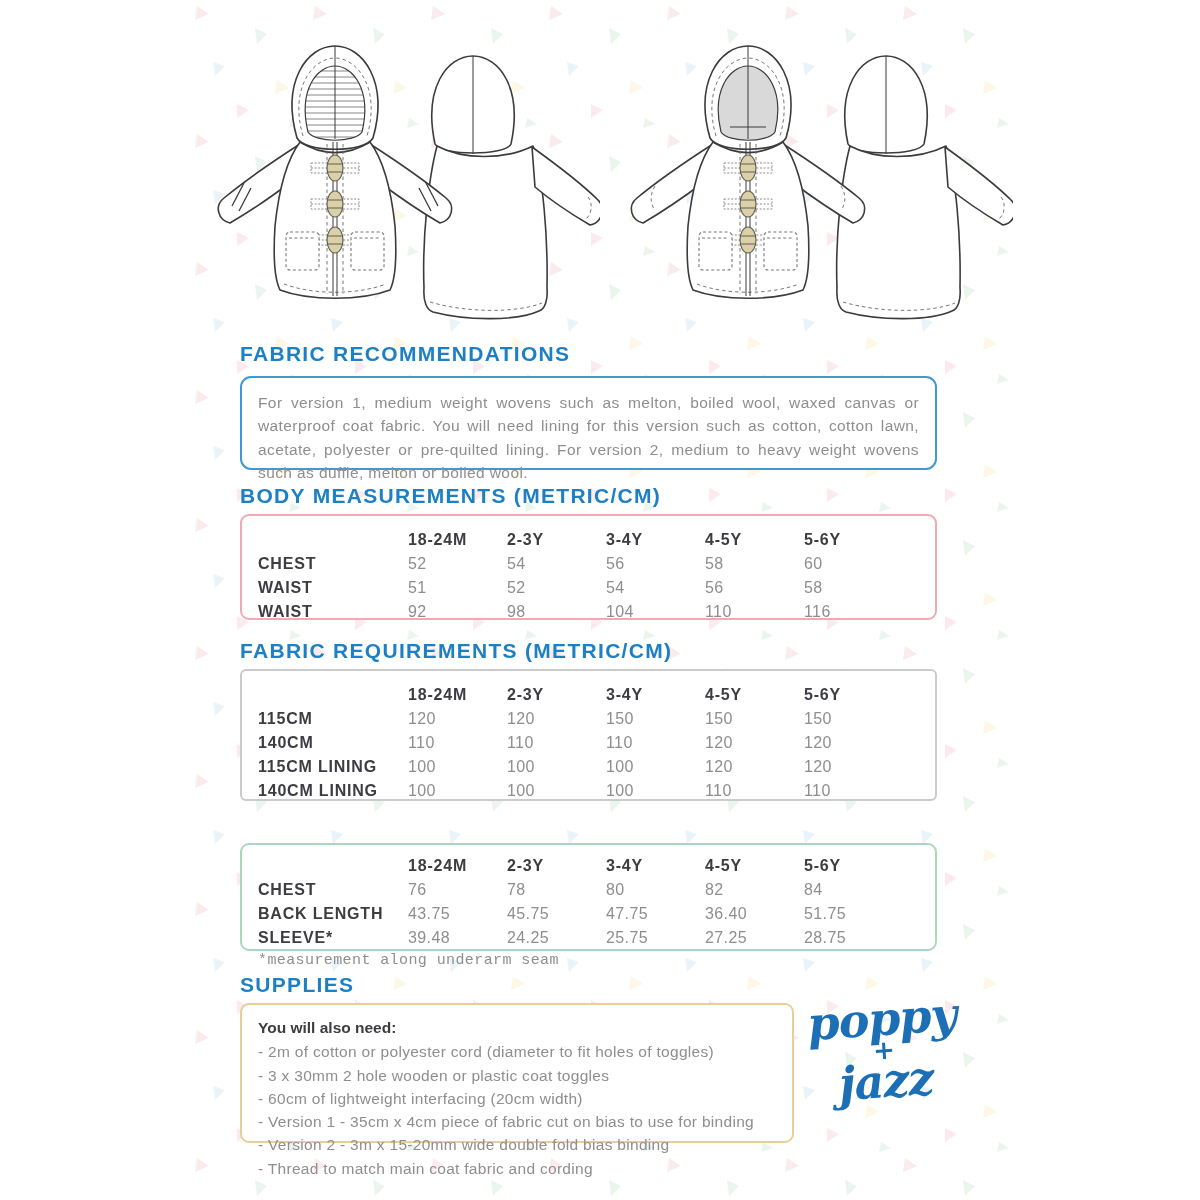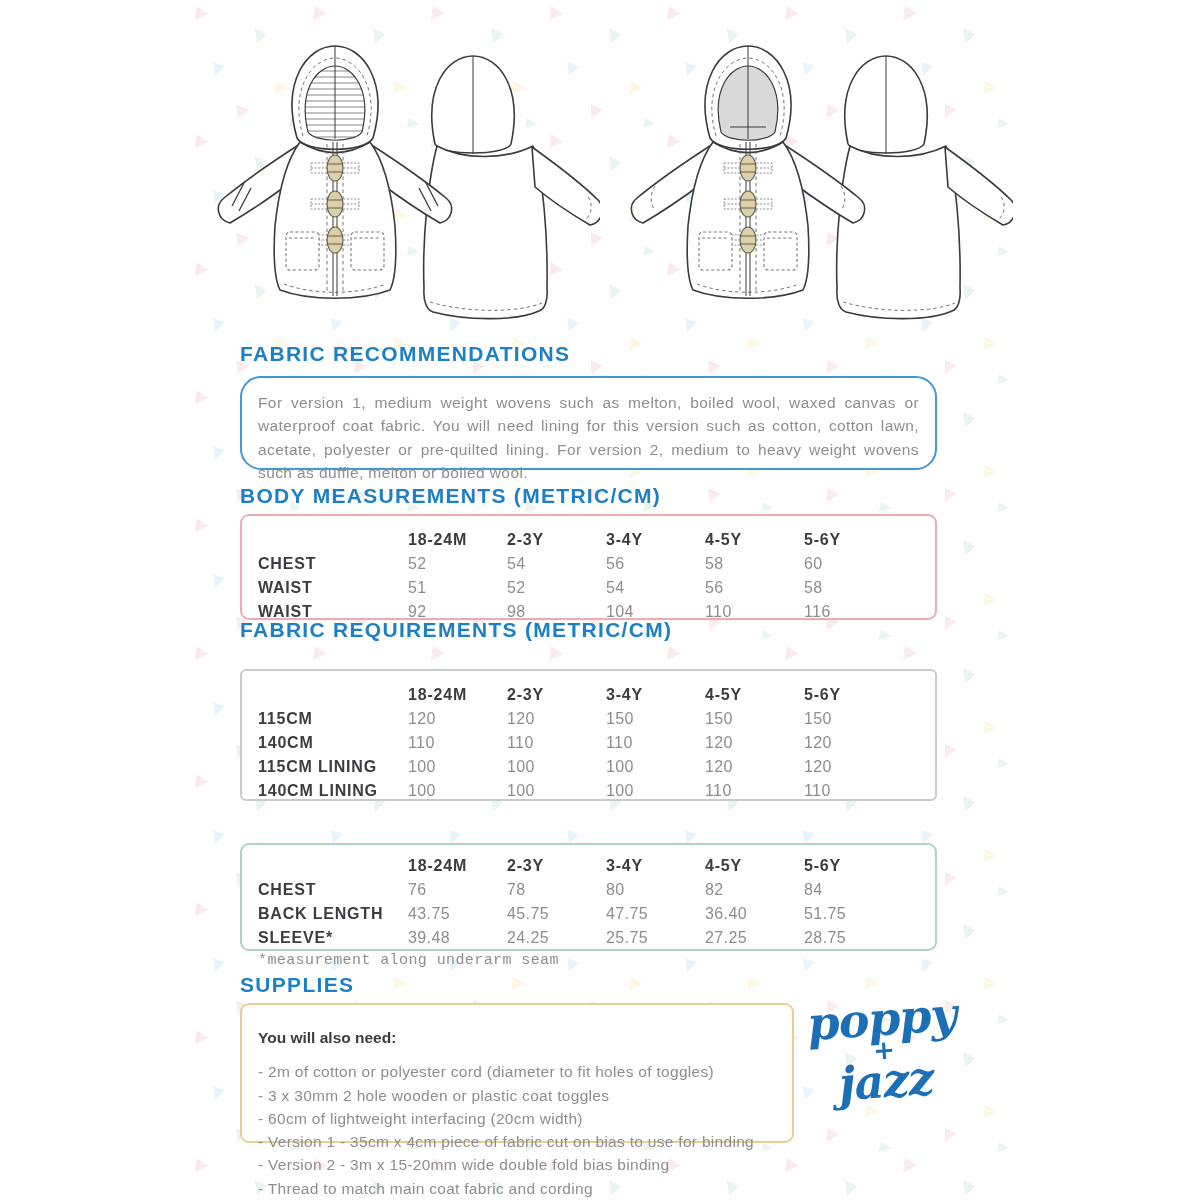--- a/index.html
+++ b/index.html
@@ -6,33 +6,33 @@
   .canvas{position:relative;width:1200px;height:1200px;background:#ffffff;overflow:hidden;
           font-family:"Liberation Sans",sans-serif;}
   .page{position:absolute;left:185px;top:0;width:830px;height:1200px;}
   .bg{position:absolute;left:0;top:0;}
   .coats{position:absolute;}
   .sec{position:absolute;left:55px;margin:0;font-size:21px;font-weight:bold;
        letter-spacing:1.3px;color:#1e80c4;white-space:nowrap;}
   .box{position:absolute;left:55px;width:659px;background:#ffffff;border-radius:9px;
        padding:12px 16px;box-sizing:content-box;}
   .box{width:661px;}
-  .blue-box{border:2px solid #3f99d4;border-radius:21px;}
+  .blue-box{border:2px solid #3f99d4;border-radius:11px;}
   .pink-box{border:2px solid #f0aab4;}
   .gray-box{border:2px solid #c9cbcc;border-radius:6px;}
   .green-box{border:2px solid #abd7c0;}
   .yellow-box{border:2px solid #e9cf96;width:518px;}
   .blue-box p{margin:2px 0;font-size:15.5px;line-height:1.5;color:#8e8e90;
               letter-spacing:0.4px;text-align:justify;}
   .trow{display:grid;grid-template-columns:150px repeat(5,99px);line-height:24px;}
   .trow .tcell{font-size:16px;color:#8e8e90;letter-spacing:0.4px;}
   .trow .label{font-weight:bold;color:#3c3c42;letter-spacing:0.8px;}
   .trow.thead .tcell{font-weight:bold;color:#3c3c42;letter-spacing:0.8px;}
   .tfoot{font-size:15px;color:#8e8e90;letter-spacing:0.4px;line-height:22px;font-family:Liberation Mono, monospace;}
-  .supplies-box p{margin:11px 0;font-size:15.5px;line-height:1.5;}
+  .supplies-box p{margin:1px 0;font-size:15.5px;line-height:1.5;}
   .supplies-intro{font-weight:bold;color:#3c3c42;}
   .supplies-box ul{margin:0;padding:0;list-style:none;}
   .supplies-box li{font-size:15.5px;line-height:1.5;color:#8e8e90;letter-spacing:0.3px;}
   .logo{position:absolute;left:618px;top:998px;width:165px;height:150px;text-align:center;
         color:#1c6fb5;transform:rotate(-4deg);}
   .logo-word{font-family:"DejaVu Serif",serif;font-style:italic;font-weight:bold;
              font-size:46px;line-height:42px;letter-spacing:-1px;}
   .logo-plus{font-size:26px;font-weight:bold;line-height:20px;font-family:"DejaVu Sans",sans-serif;}
 </style>
 </head>
@@ -242,21 +242,21 @@
         <div class="trow">
           <div class="tcell label">WAIST</div>
           <div class="tcell val">92</div>
           <div class="tcell val">98</div>
           <div class="tcell val">104</div>
           <div class="tcell val">110</div>
           <div class="tcell val">116</div>
         </div>
       </div>
 
-    <h2 class="sec" style="top:618px">FABRIC REQUIREMENTS (METRIC/CM)</h2>
+    <h2 class="sec" style="top:639px">FABRIC REQUIREMENTS (METRIC/CM)</h2>
     <div class="box gray-box" style="top:669px;height:104px">
         <div class="trow thead">
           <div class="tcell label"></div>
           <div class="tcell col">18-24M</div>
           <div class="tcell col">2-3Y</div>
           <div class="tcell col">3-4Y</div>
           <div class="tcell col">4-5Y</div>
           <div class="tcell col">5-6Y</div>
         </div>
         <div class="trow">

